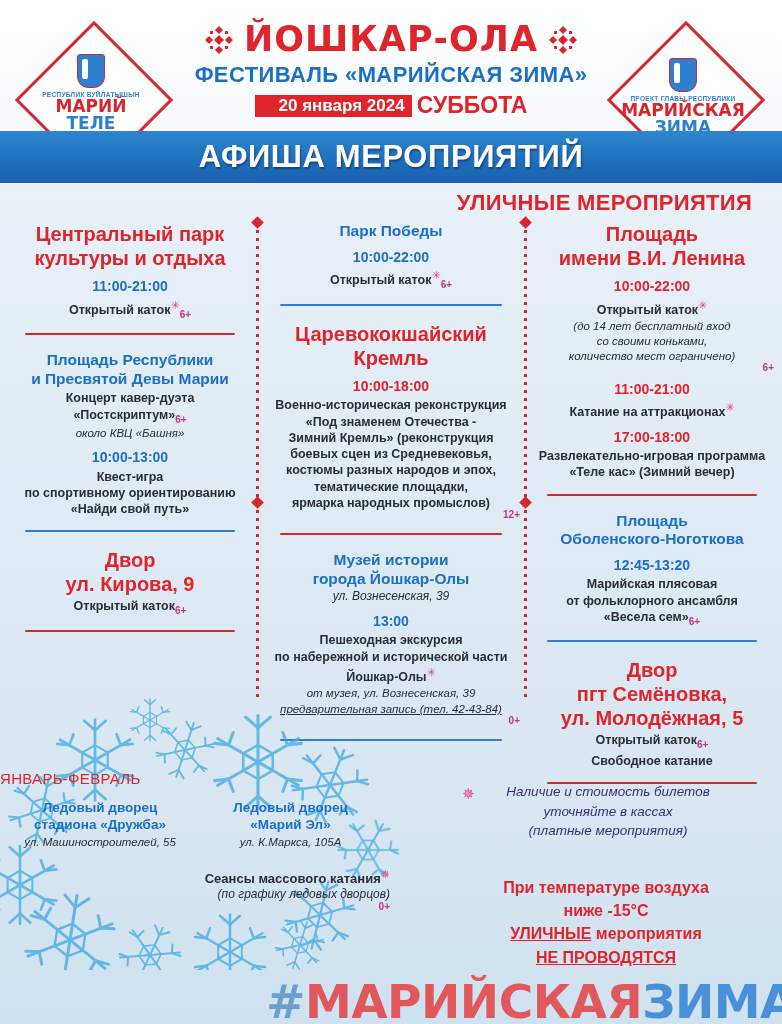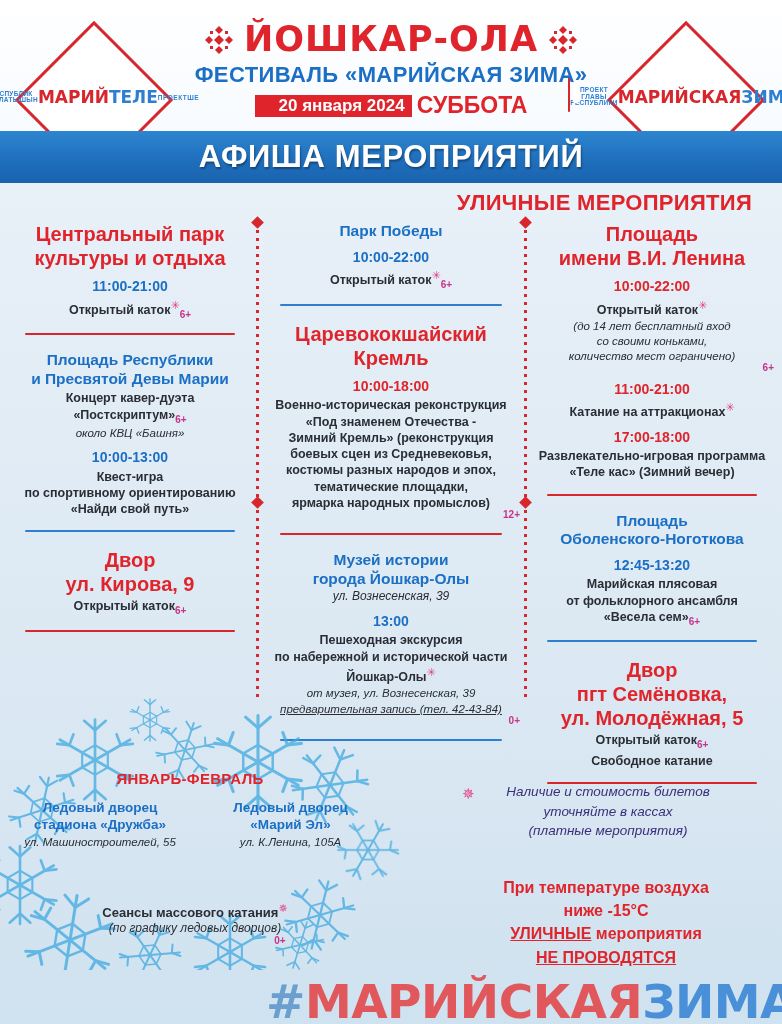--- a/index.html
+++ b/index.html
@@ -50,21 +50,21 @@
   .dia{
     position:absolute;left:50%;top:50%;width:106px;height:106px;
     margin-left:-53px;margin-top:-53px;
     transform:rotate(45deg);
     background:#ffffff;border:3px solid #d8262d;
     box-shadow:0 0 0 3px #ffffff inset;
   }
   .dia-in{
     position:absolute;left:50%;top:50%;width:150px;height:150px;
     margin-left:-75px;margin-top:-75px;
-    display:flex;flex-direction:row;align-items:center;justify-content:center;
+    display:flex;flex-direction:column;align-items:center;justify-content:center;
     text-align:center;line-height:1;
   }
   .shield{
     width:26px;height:32px;background:#2f7fd0;
     border:1.5px solid #d8262d;border-radius:3px 3px 11px 11px;
     position:relative;margin-bottom:4px;
   }
   .shield:after{
     content:"";position:absolute;left:4px;top:4px;width:6px;height:20px;
     background:#ffffff;border-radius:2px;
@@ -126,31 +126,31 @@
   .ast{color:#e0408a;font-size:11px;vertical-align:super;}
   .age{color:#c8328a;font-size:10px;font-weight:700;vertical-align:sub;}
   .age-right{color:#c8328a;font-size:10px;font-weight:700;display:block;text-align:right;margin-top:-2px;}
   .hr{height:2px;margin:13px auto 16px auto;width:86%;border-radius:1px;}
   .hr.red{background:#d8262d;}
   .hr.blue{background:#2f7fd0;}
 
   
   .snow-area{position:absolute;left:0px;top:690px;width:420px;height:280px;}
   .month{
-    position:absolute;left:0;top:770px;width:380px;text-align:center;
-    color:#e0242b;font-size:15px;font-weight:700;letter-spacing:.3px;
+    position:absolute;left:0;top:770px;width:380px;text-align:left;
+    color:#e0242b;font-size:15px;font-weight:400;letter-spacing:.3px;
   }
   .rinks{position:absolute;left:0;top:800px;width:390px;}
   .rink{position:absolute;top:0;text-align:center;}
   .rink.r1{left:10px;width:180px;}
   .rink.r2{left:198px;width:185px;}
   .rink-name{color:#1b6fc4;font-size:13.5px;font-weight:700;line-height:1.25;}
   .rink-addr{color:#2a2d34;font-size:11.5px;font-style:italic;margin-top:2px;}
   .sessions{
-    position:absolute;left:0;top:868px;width:390px;text-align:center;margin-top:34px;
+    position:absolute;left:0;top:868px;width:390px;text-align:right;
   }
   .sessions .s1{color:#2a2d34;font-size:13px;font-weight:700;}
   .sessions .s2{color:#2a2d34;font-size:12px;font-style:italic;margin-top:1px;}
   .sessions .s3{color:#c8328a;font-size:10px;font-weight:700;margin-left:170px;}
 
   
   .note-tickets{
     position:absolute;left:452px;top:782px;width:312px;
     color:#3a2f7a;font-size:13.5px;font-style:italic;line-height:1.45;text-align:center;
   }
@@ -372,21 +372,21 @@
 
   <div class="month">ЯНВАРЬ-ФЕВРАЛЬ</div>
 
   <div class="rinks">
     <div class="rink r1">
       <div class="rink-name" id="rink-0-name">Ледовый дворец<br>стадиона «Дружба»</div>
       <div class="rink-addr">ул. Машиностроителей, 55</div>
     </div>
     <div class="rink r2">
       <div class="rink-name" id="rink-1-name">Ледовый дворец<br>«Марий Эл»</div>
-      <div class="rink-addr">ул. К.Ленина, 105А</div>
+      <div class="rink-addr">ул. К.Маркса, 105А</div>
     </div>
   </div>
 
   <div class="sessions">
     <div class="s1"><span>Сеансы массового катания</span><span class="ast">✵</span></div>
     <div class="s2">(по графику ледовых дворцов)</div>
     <div class="s3">0+</div>
   </div>
 
   <div class="note-tickets">

